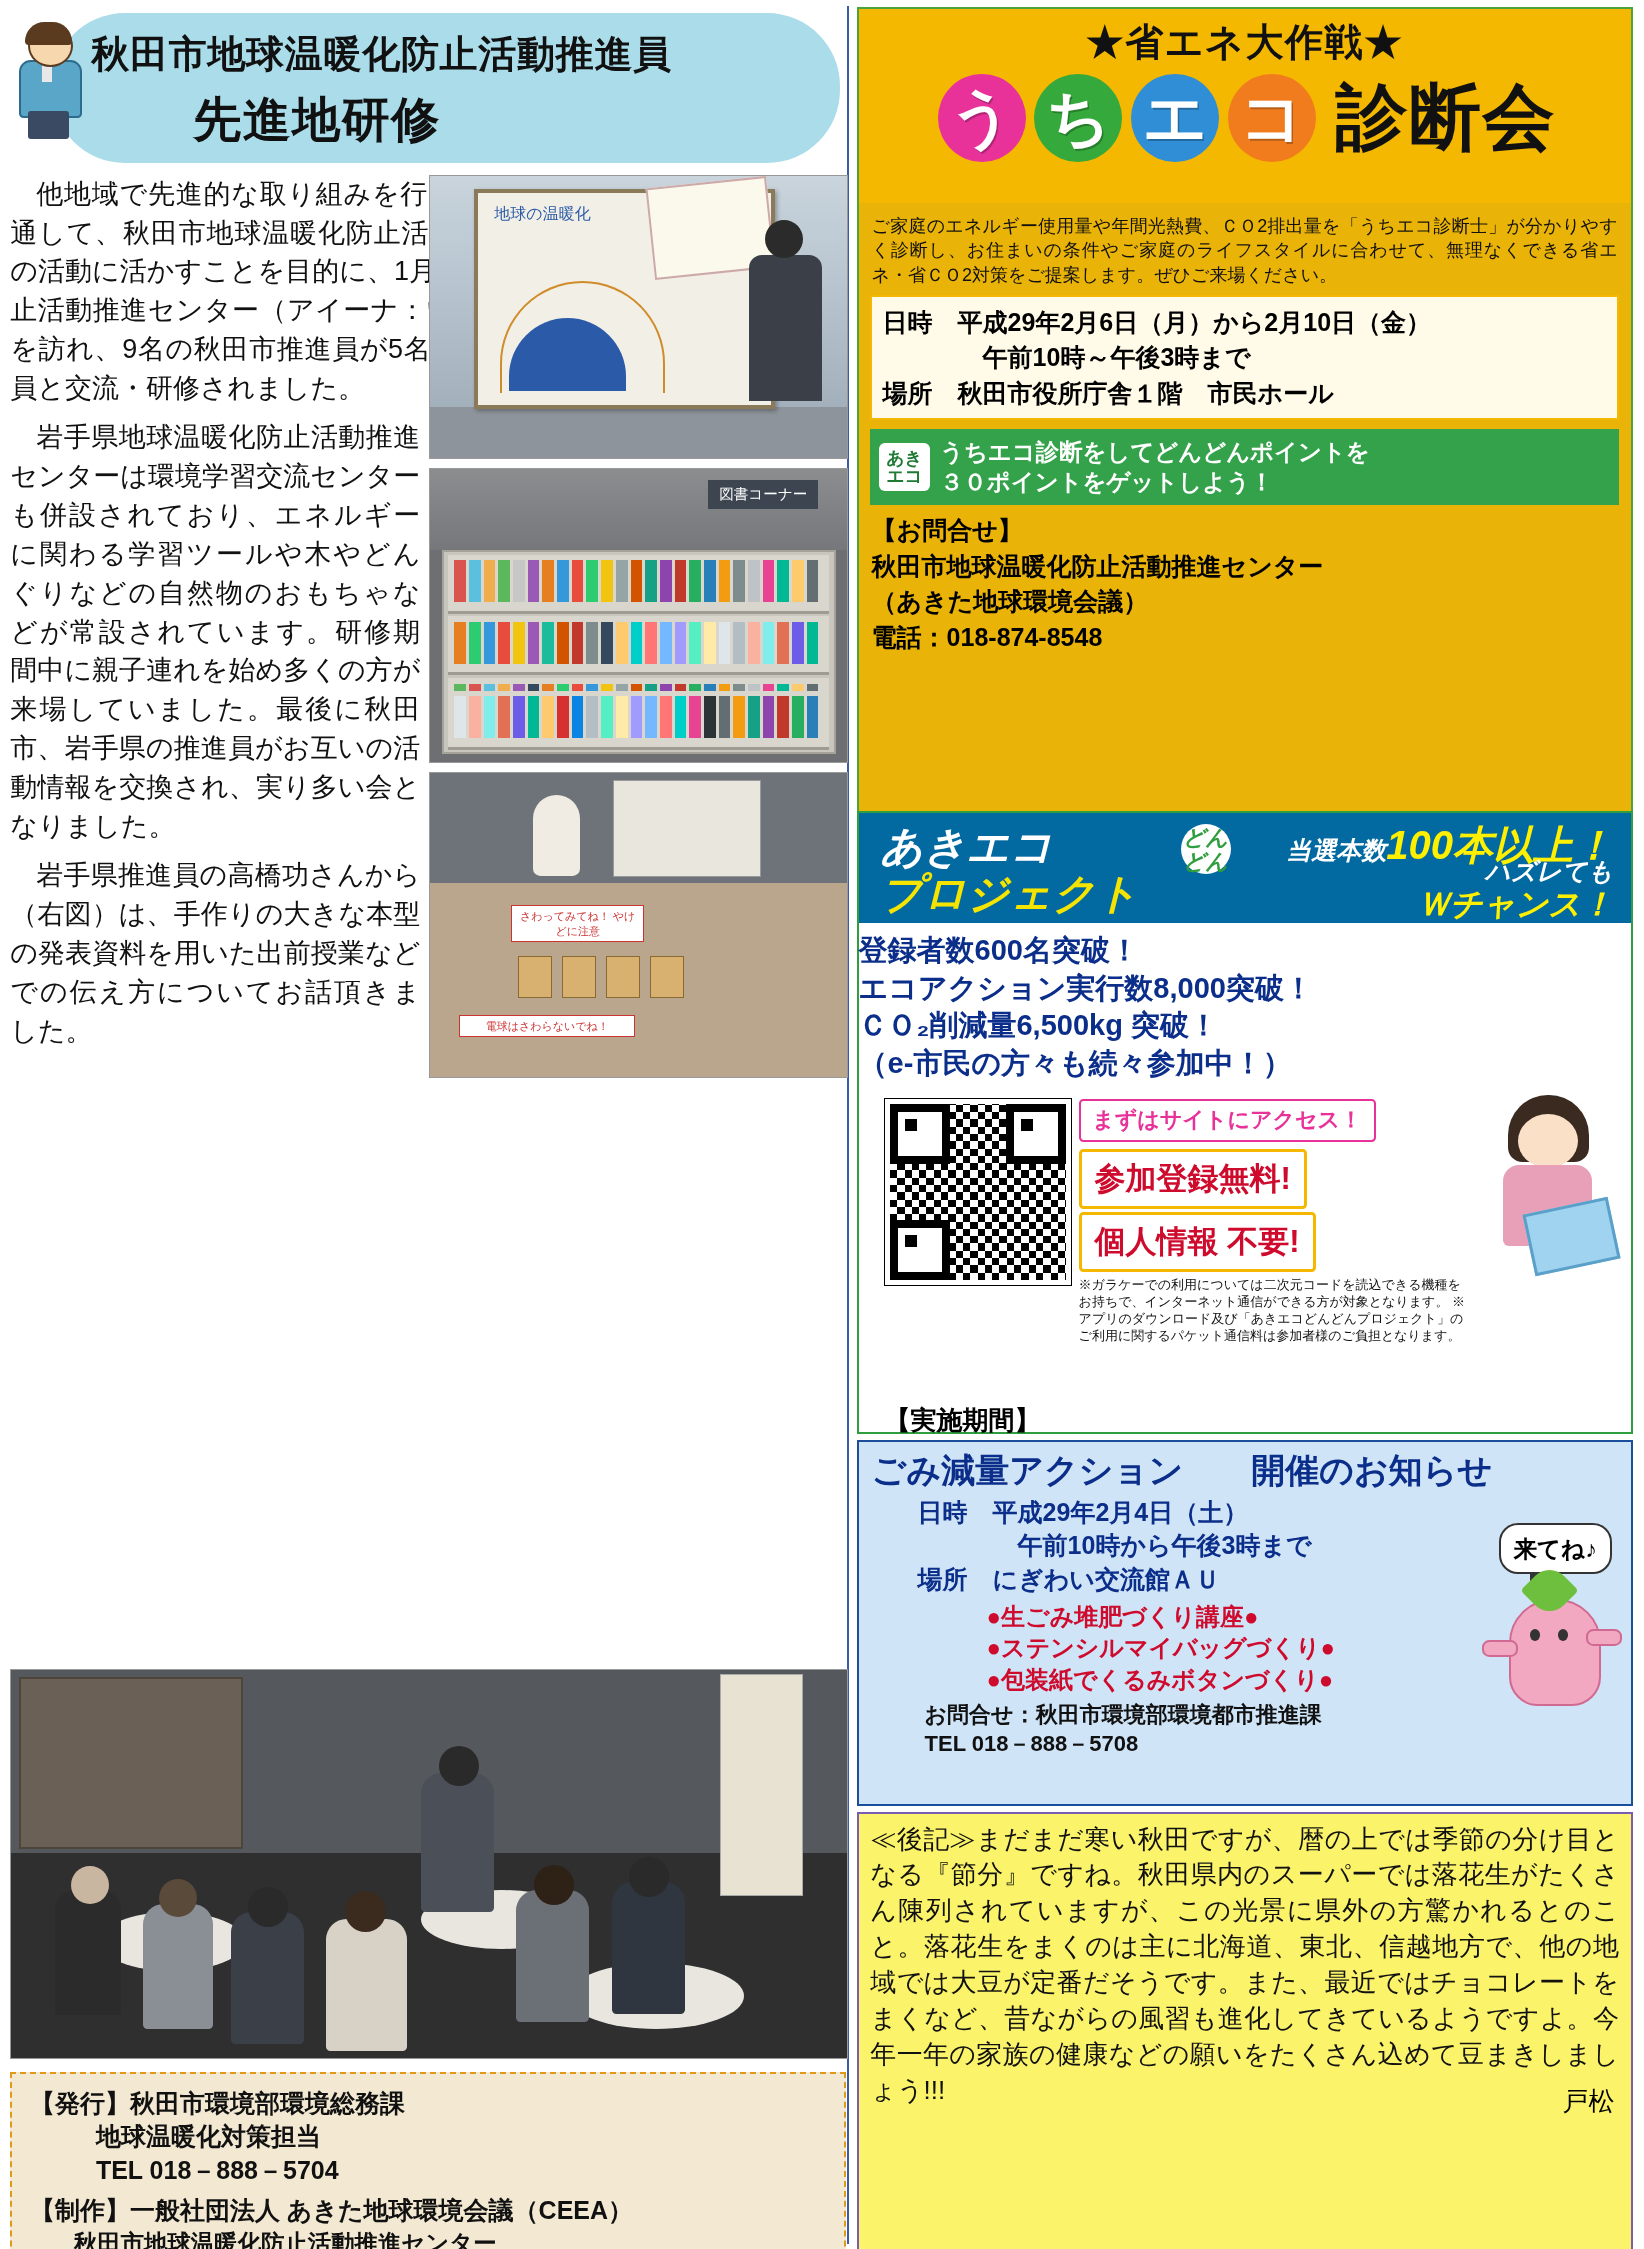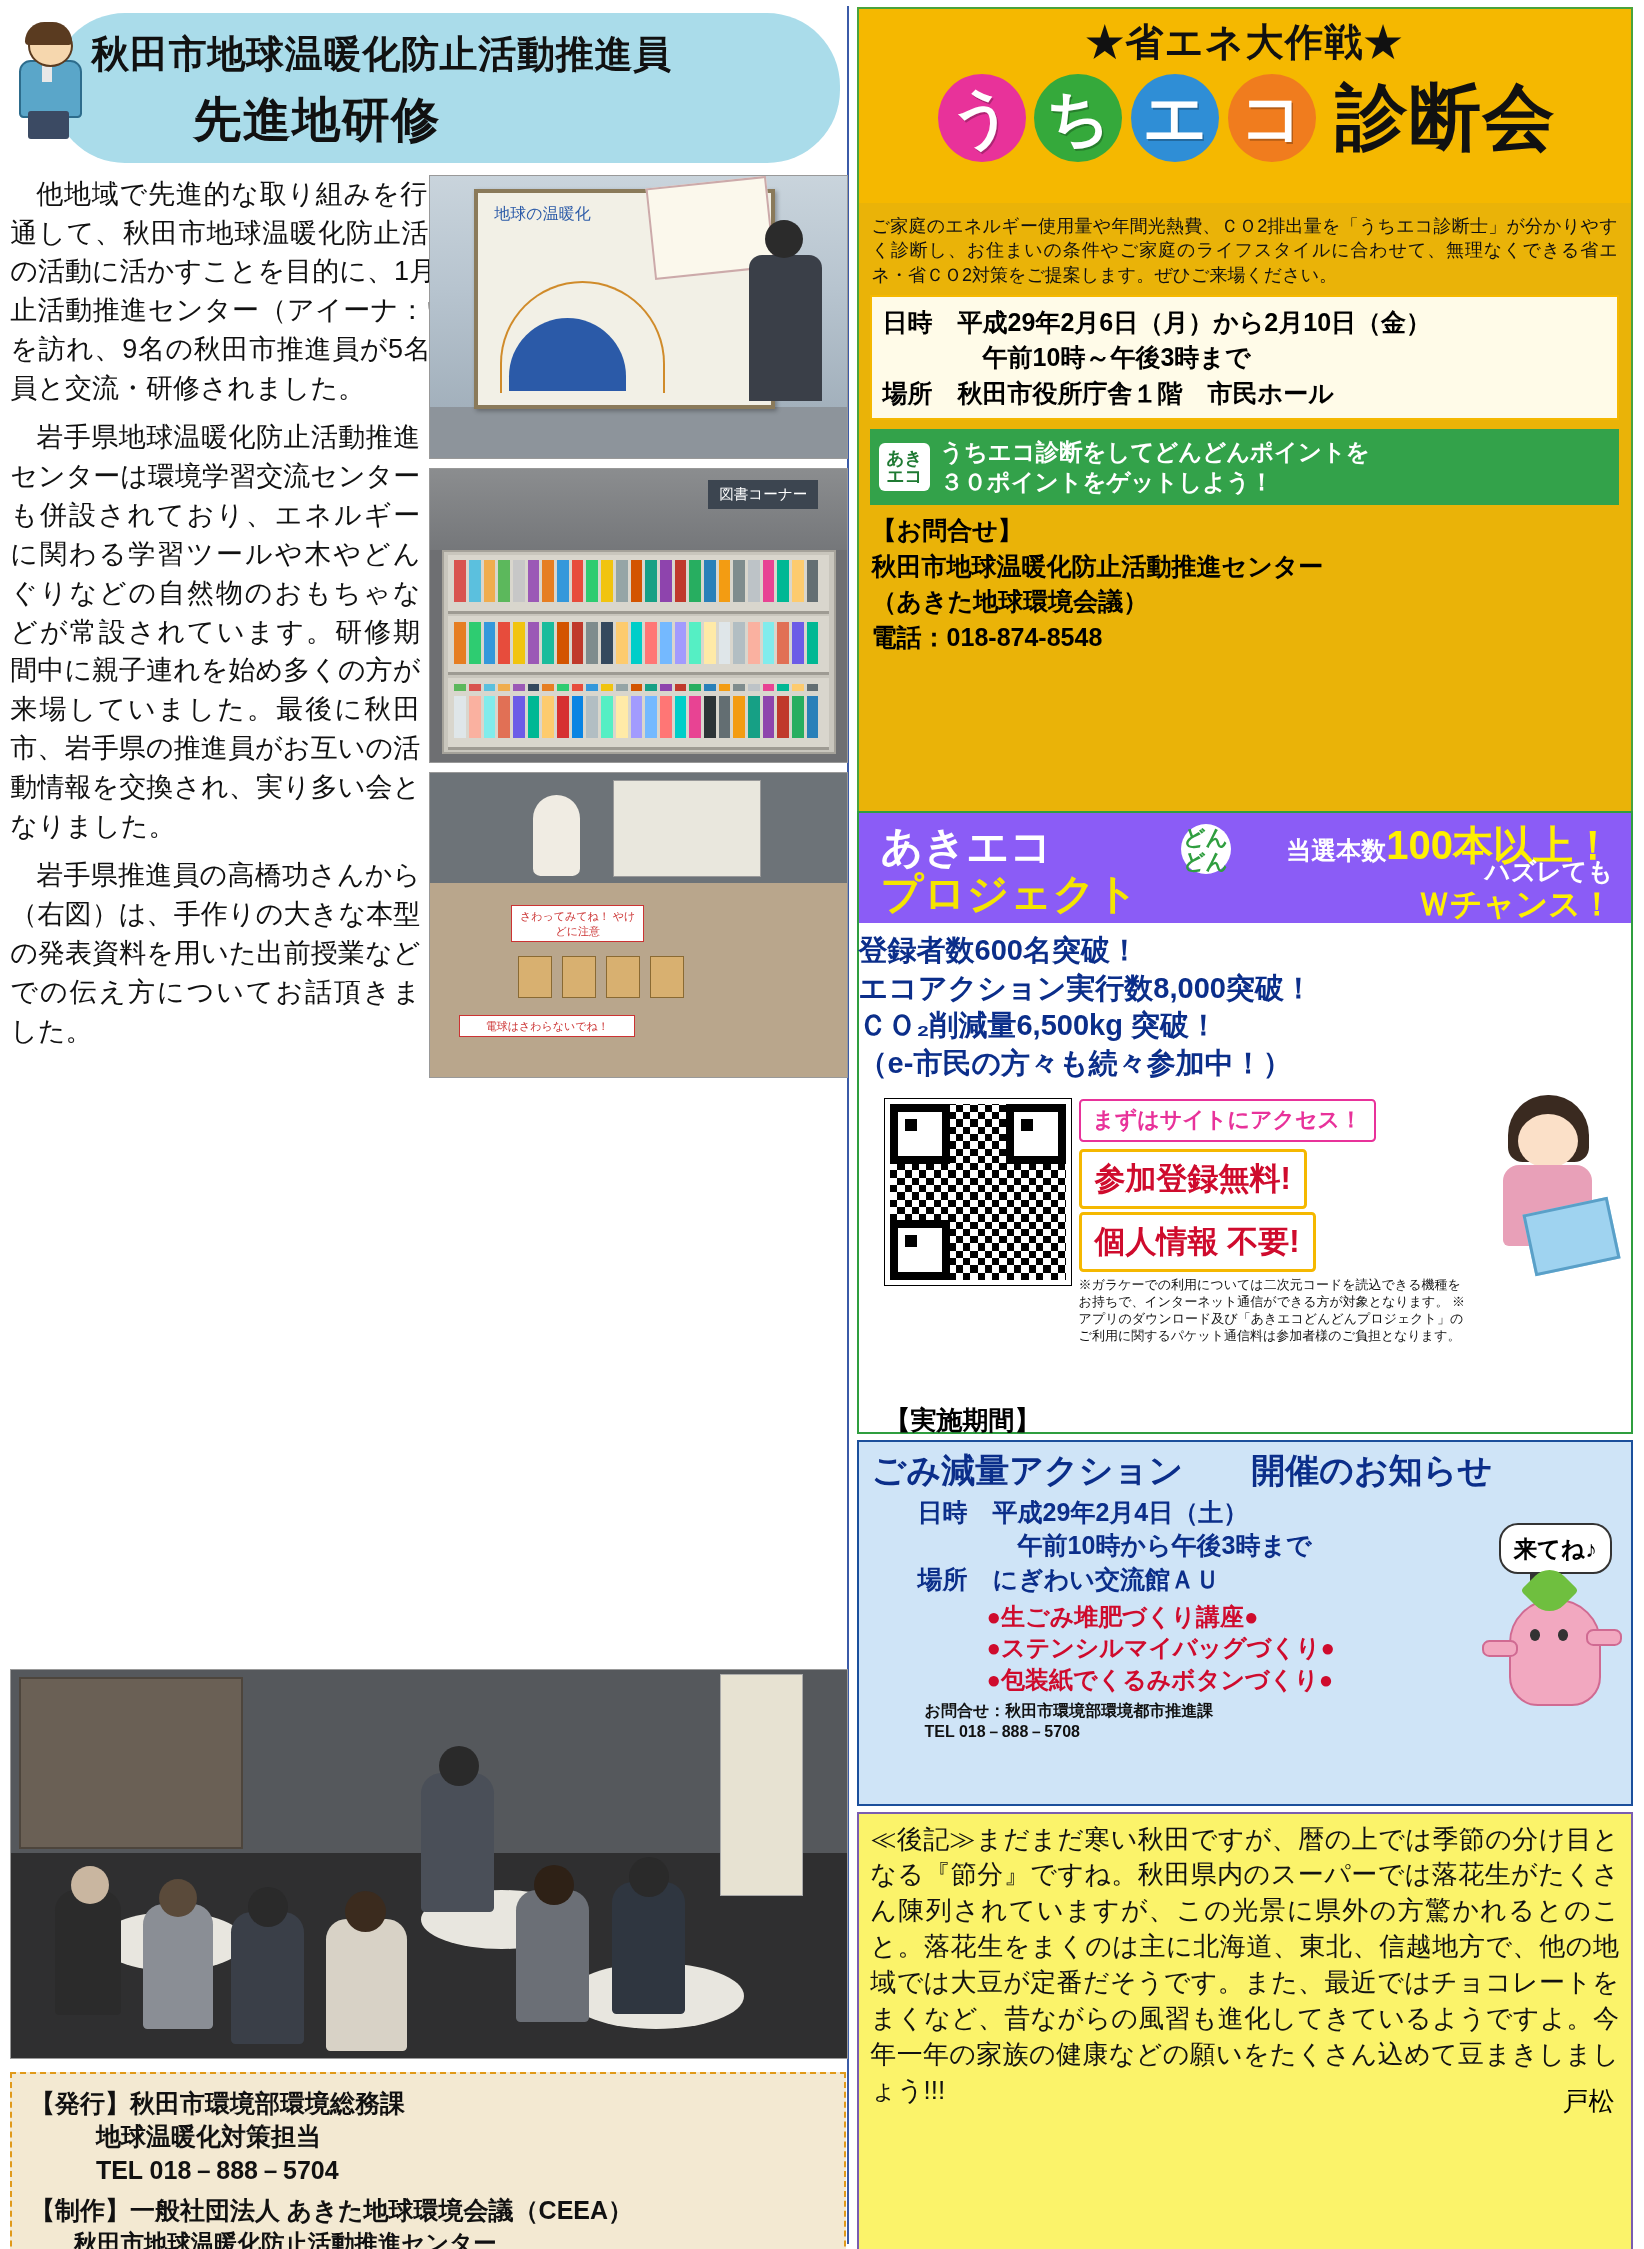--- a/index.html
+++ b/index.html
@@ -409,23 +409,24 @@
   }
 
   
   .box-akieco {
     top: 804px;
     height: 623px;
     border: 2.9px solid #2f9e3f;
     background: #ffffff;
   }
   .akieco-head {
-    background: #8b5cf6;
+    background: #0369a1;
     height: 110px;
     position: relative;
+    font-style: italic;
   }
   .akieco-logo1 {
     position: absolute;
     left: 22px; top: 5.9px;
     font-size: 42px; font-weight: bold; color: #fff;
   }
   .akieco-logo2 {
     position: absolute;
     left: 22px; top: 53px;
     font-size: 42px; font-weight: bold; color: #f5e400;
@@ -540,21 +541,21 @@
     padding-left: 128px;
     margin-top: 4.4px;
   }
   .gomi-bullets div {
     font-size: 24px;
     font-weight: bold;
     color: #cf0b2d;
     line-height: 1.32;
   }
   .gomi-contact {
-    font-size: 16px;
+    font-size: 22px;
     font-weight: bold;
     color: #111;
     padding-left: 66px;
     margin-top: 5.9px;
     line-height: 1.3;
     white-space: pre;
   }
   .speech {
     position: absolute;
     right: 19px;

